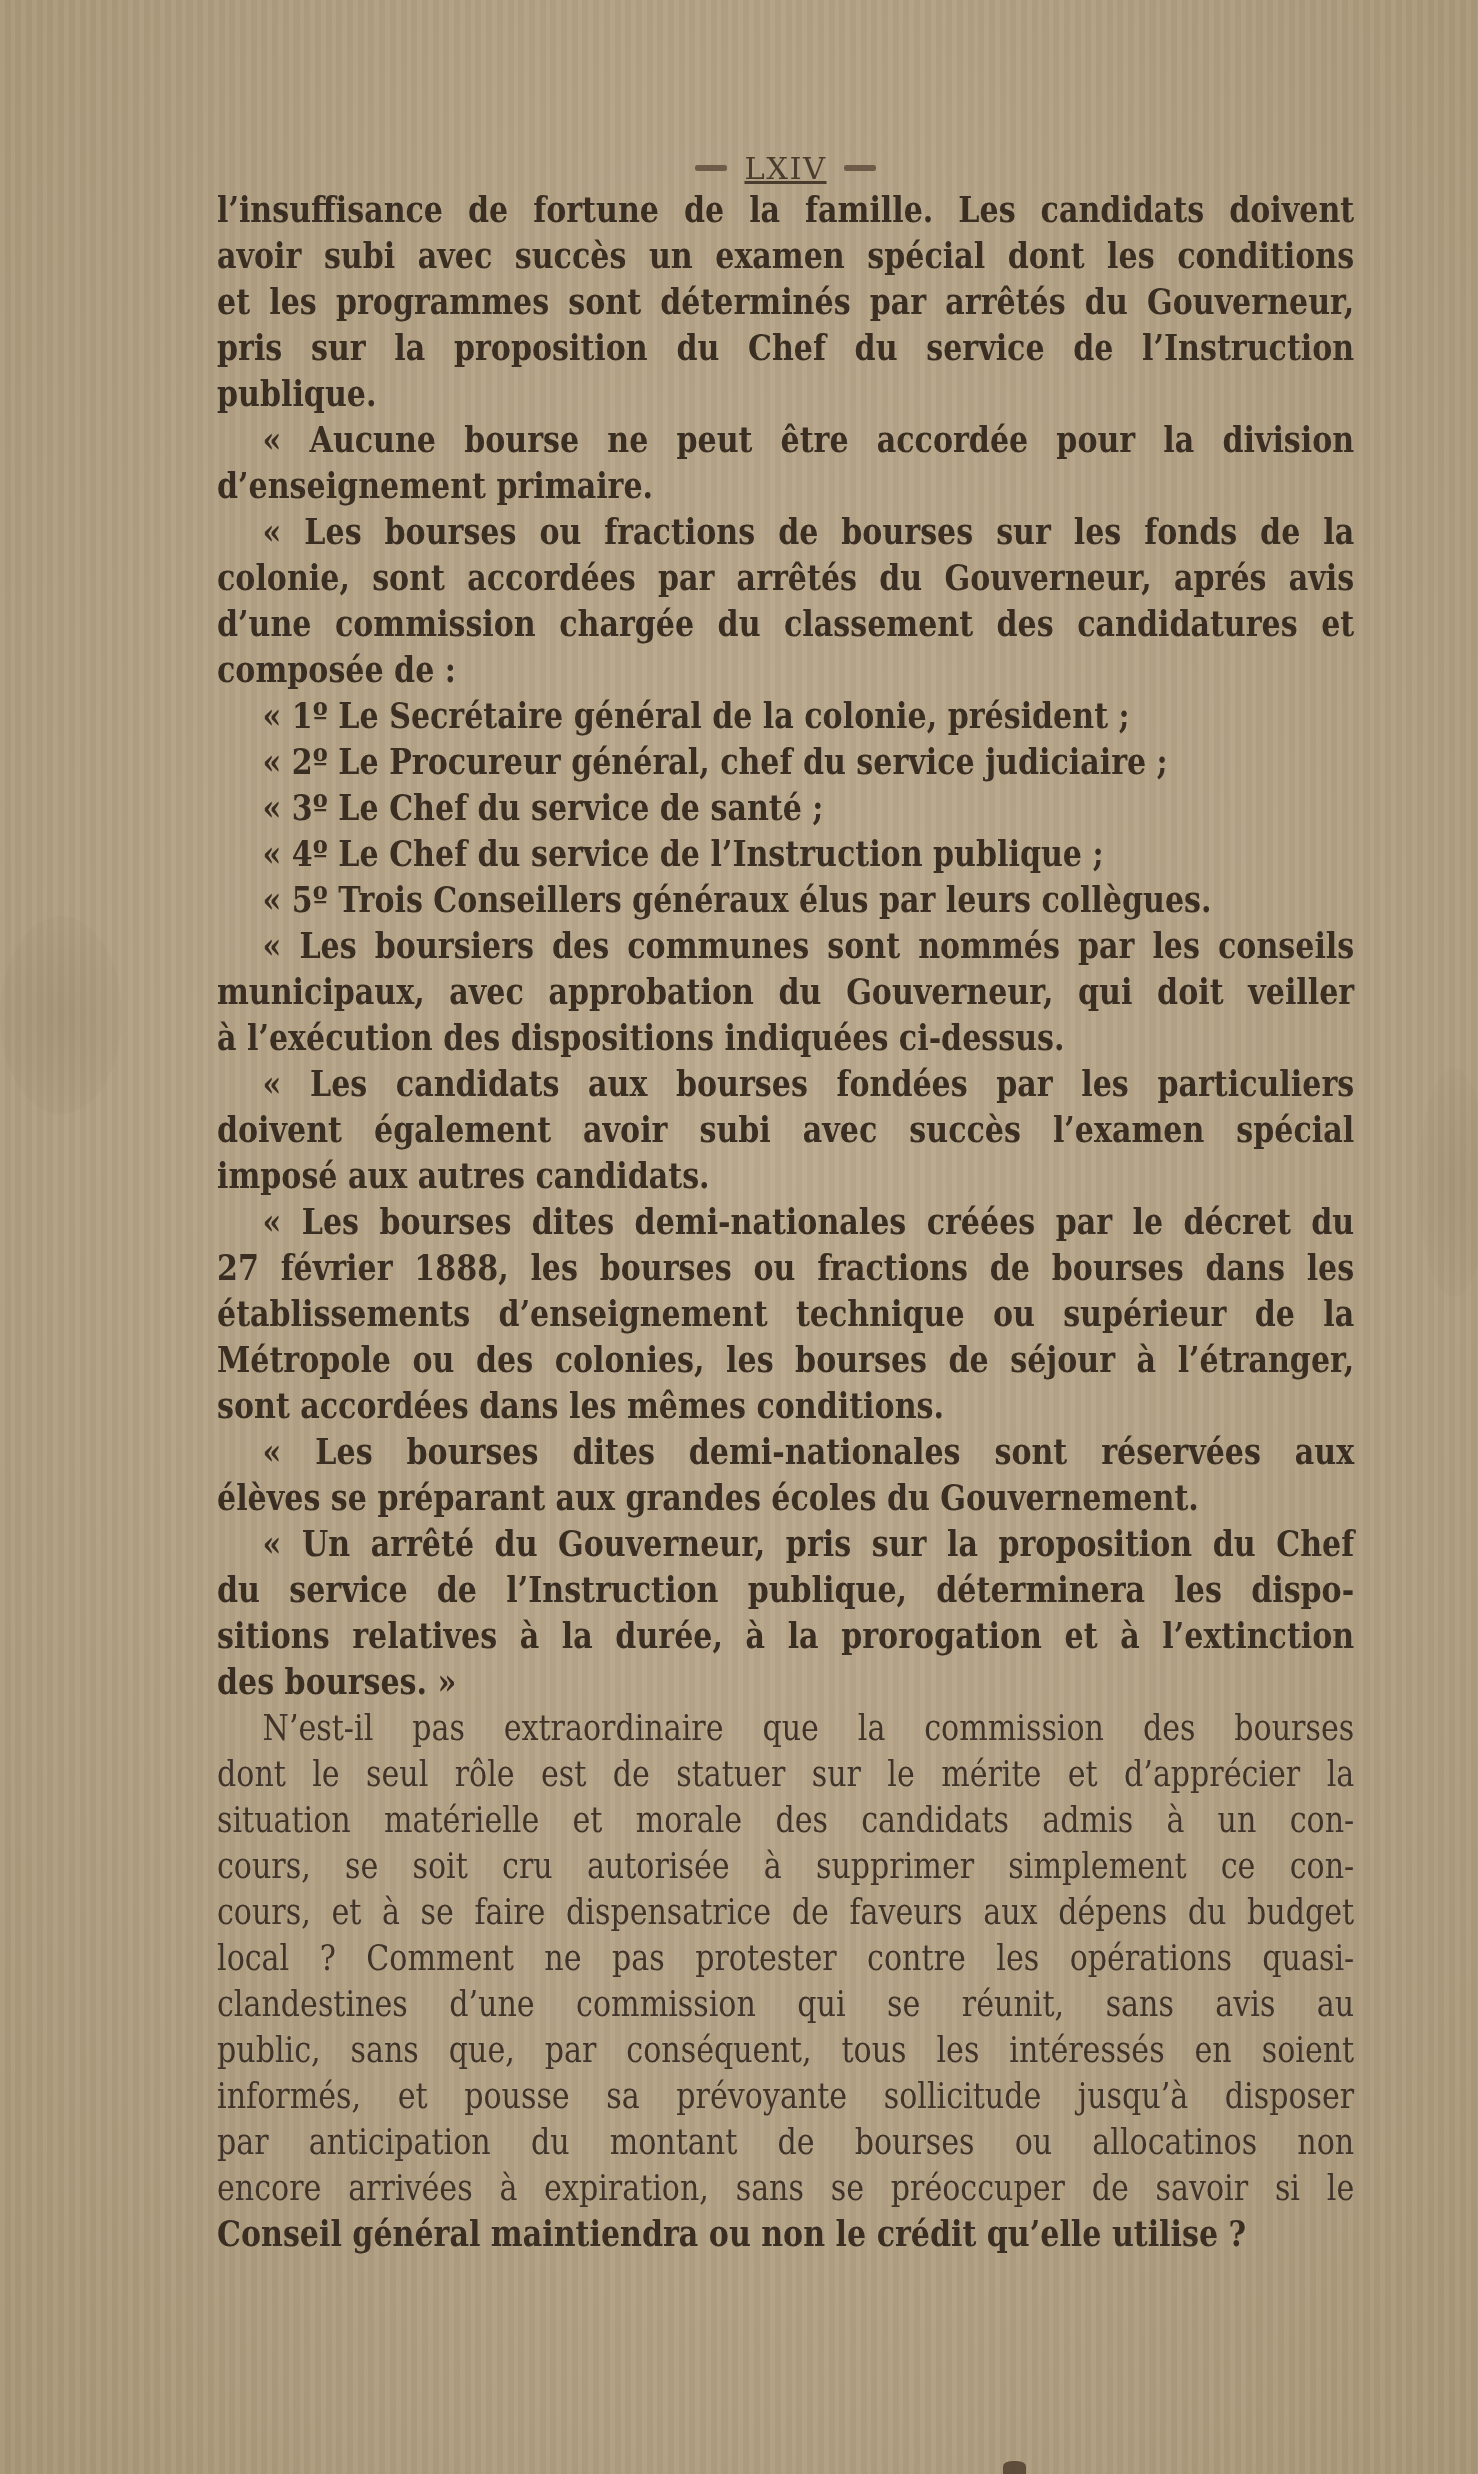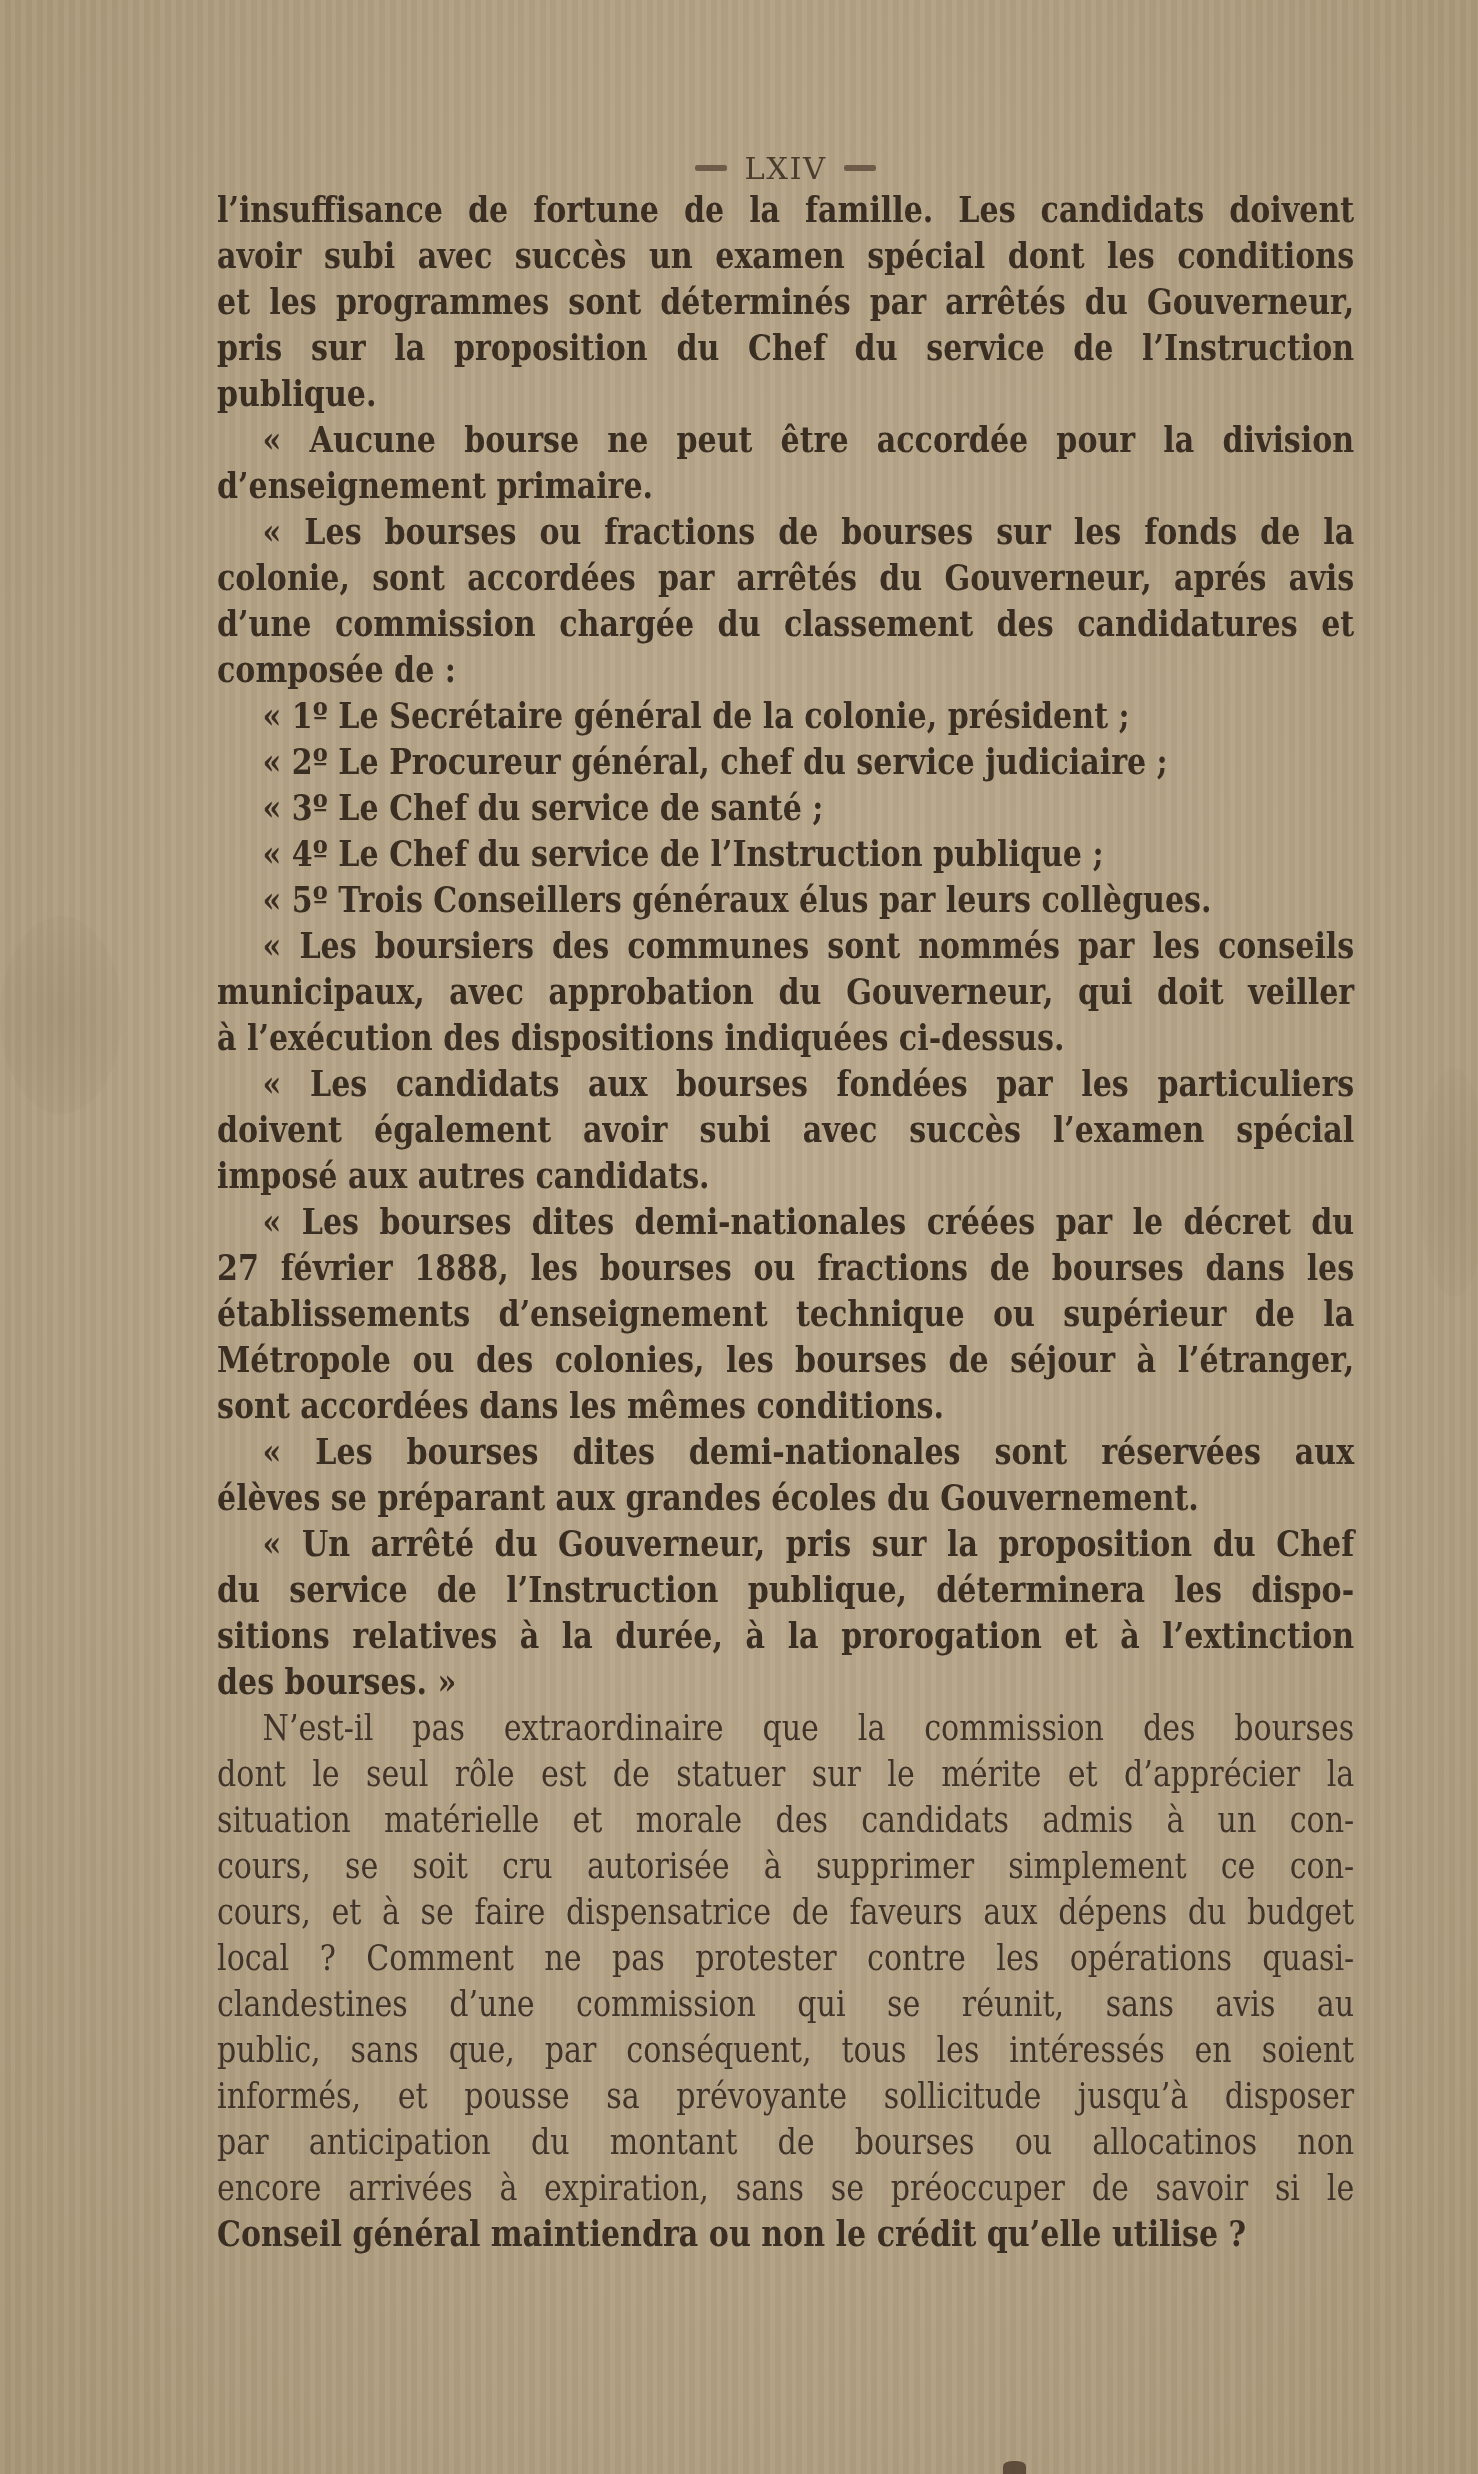--- a/index.html
+++ b/index.html
@@ -28,20 +28,21 @@
       text-align: right;
       height: 38px;
       margin-left: 0;
       font-size: 30.5px;
       letter-spacing: 1.5px;
       color: #4a3d2e;
       display: flex;
       justify-content: center;
       align-items: center;
       gap: 17px;
+      text-decoration: underline;
     }
     .running-head .rule {
       display: inline-block;
       width: 32px;
       height: 5.3px;
       background: #5a4a38;
       border-radius: 2.3px;
       opacity: 0.8;
     }
     .line {

